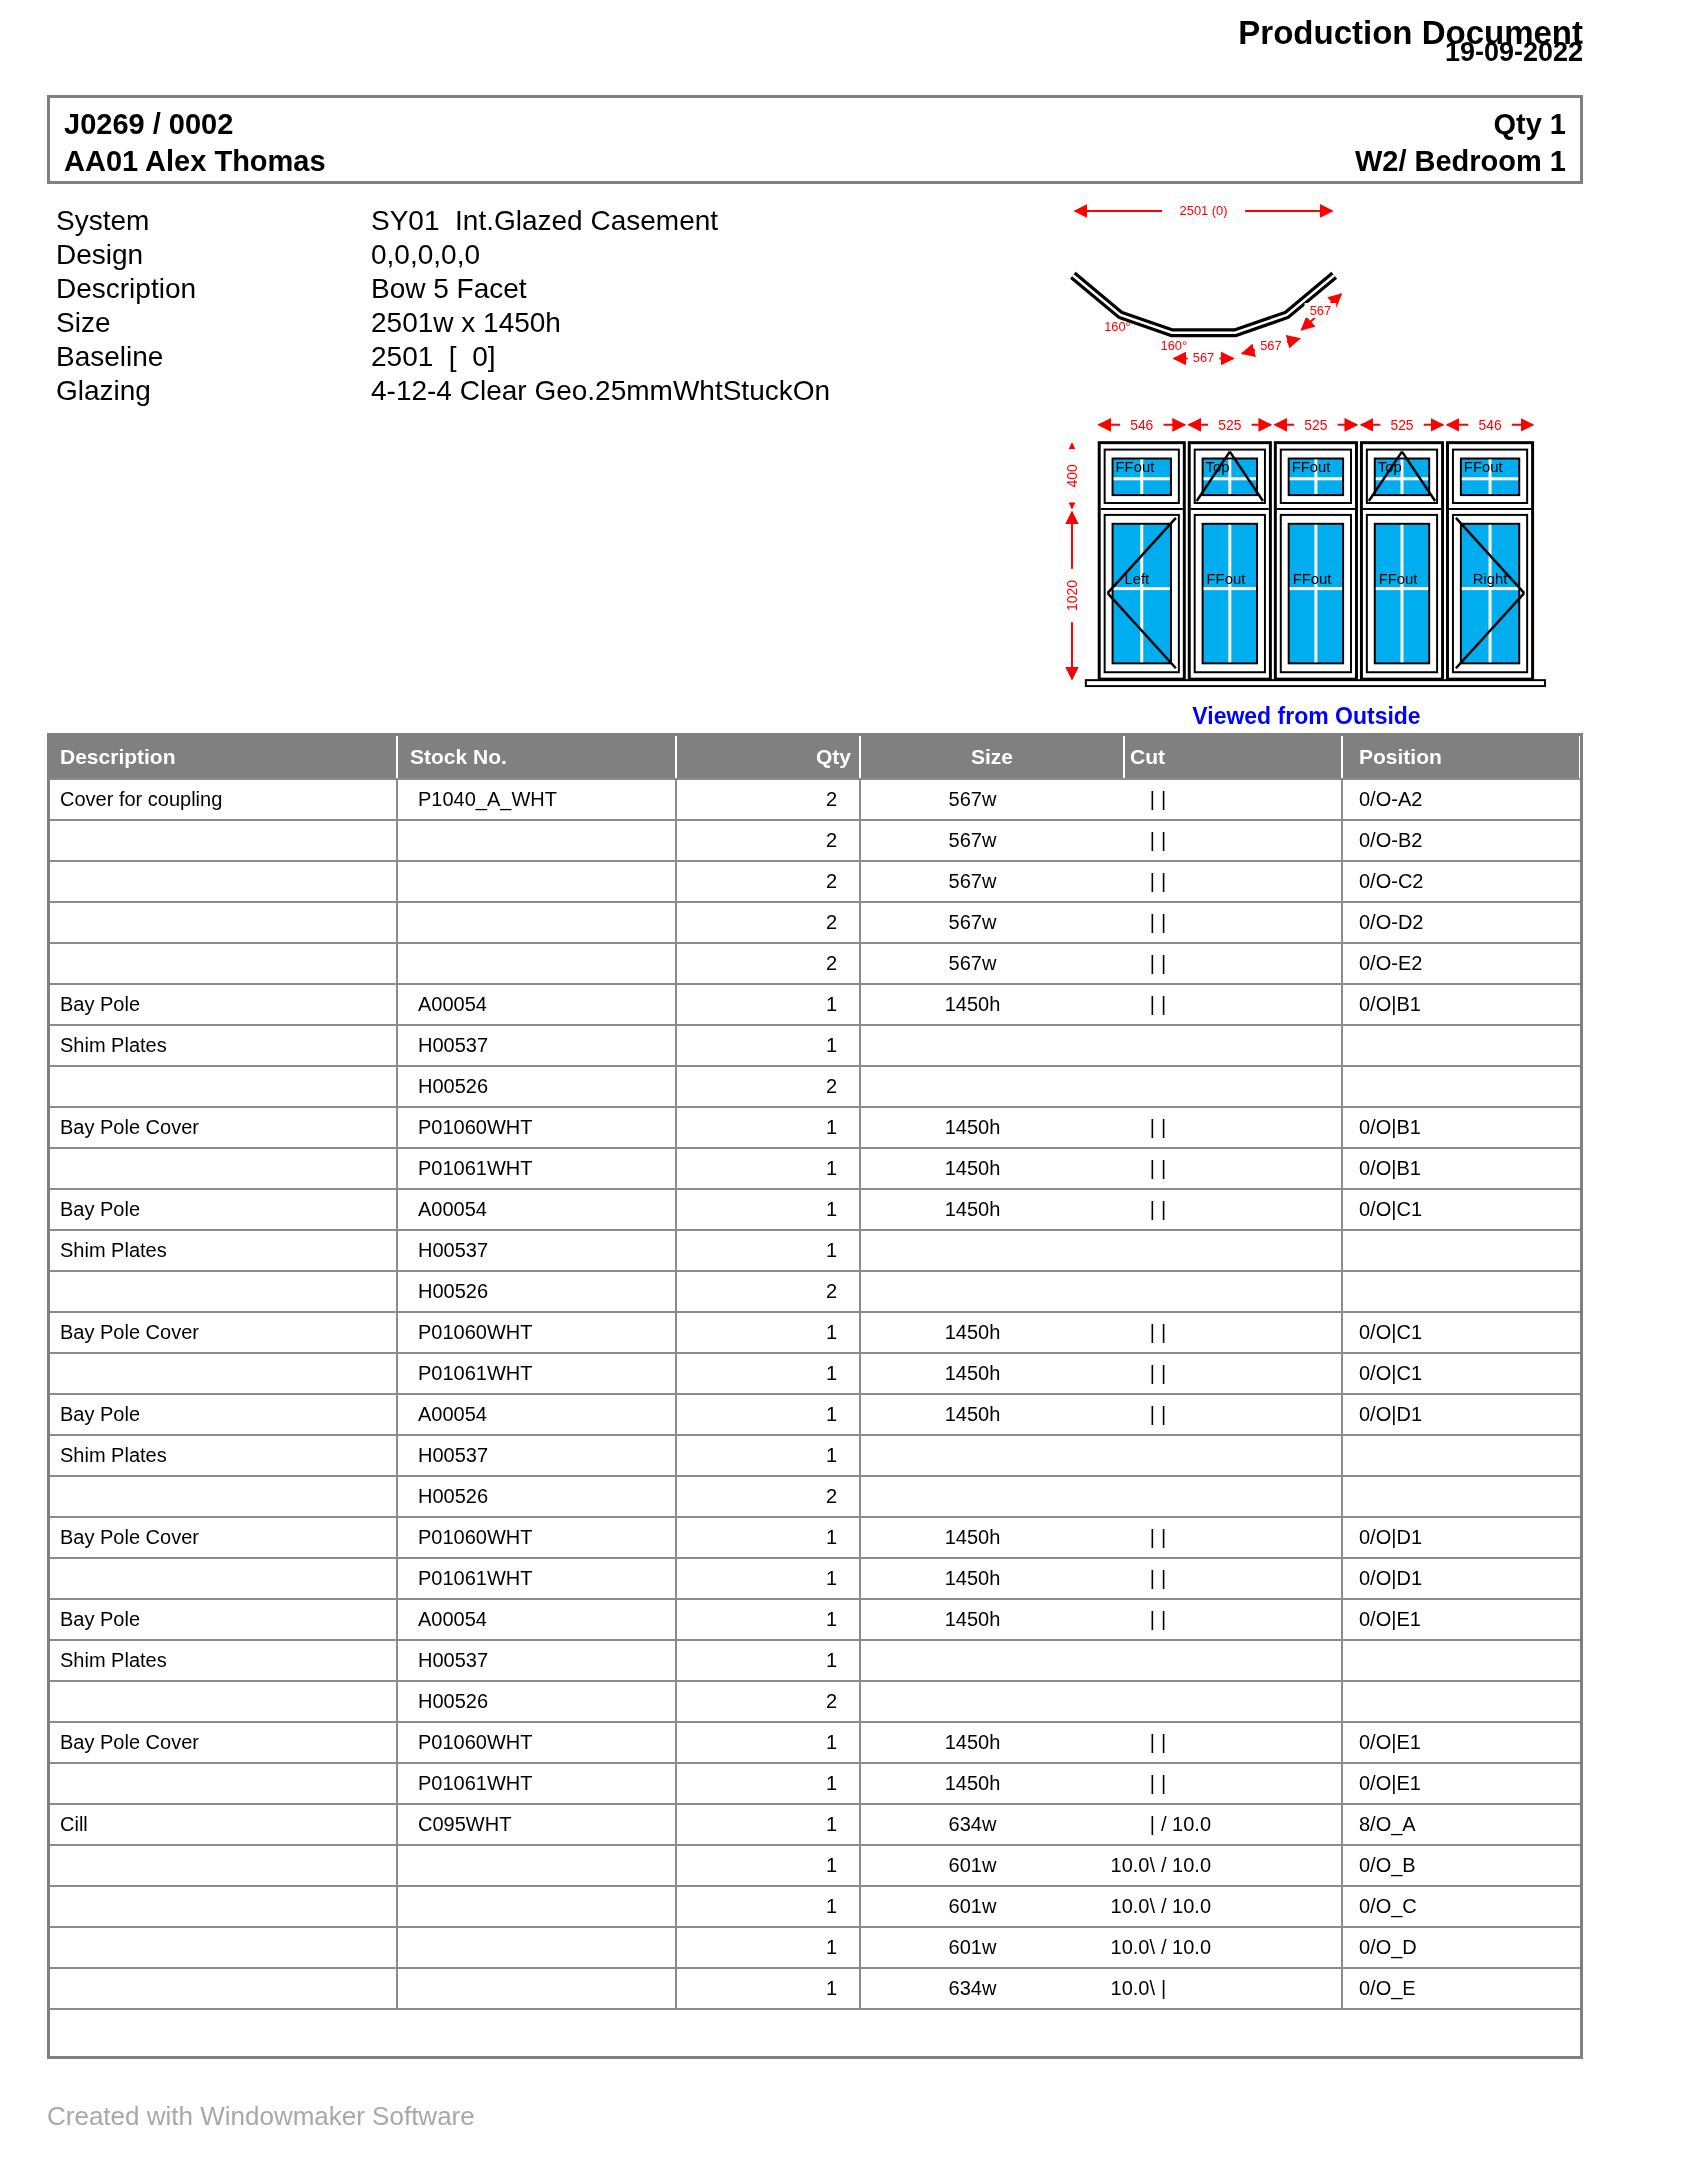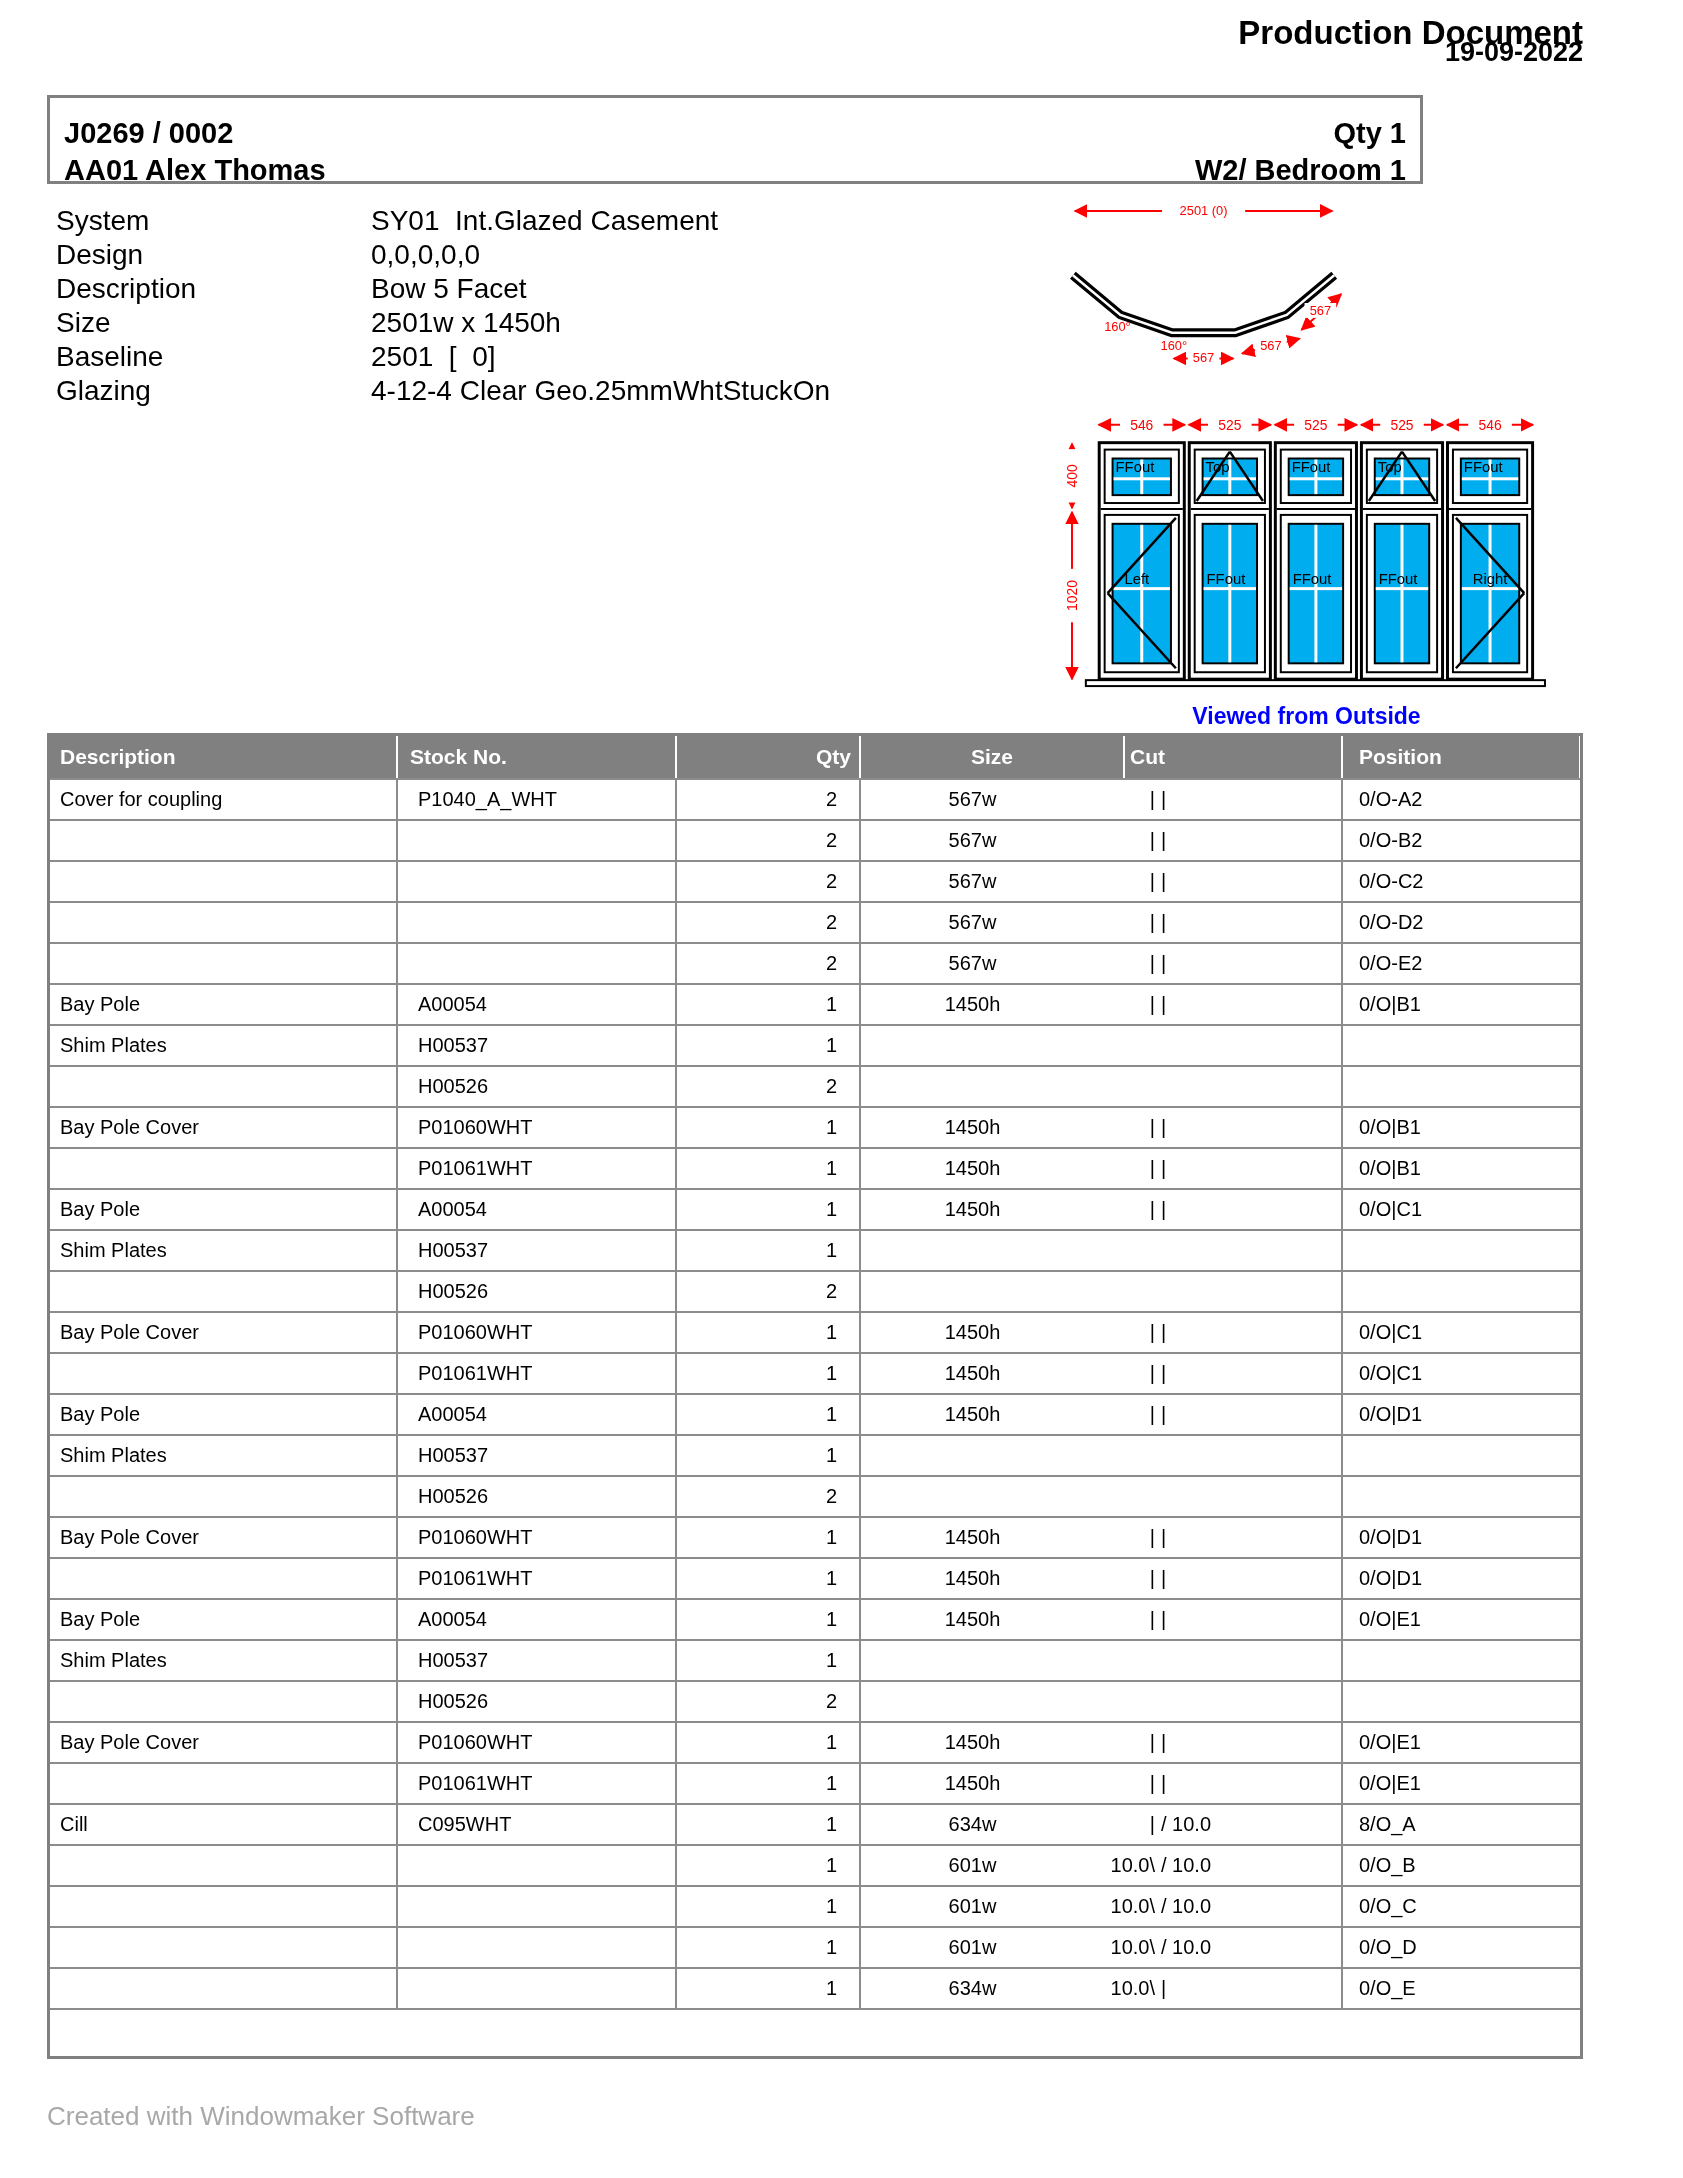--- a/index.html
+++ b/index.html
@@ -4,22 +4,22 @@
 <style>
   html,body{margin:0;padding:0;background:#fff;}
   .page{position:relative;width:1683px;height:2178px;background:#fff;overflow:hidden;
         font-family:"Liberation Sans",sans-serif;color:#000;}
 
   .title{position:absolute;left:47px;top:14px;width:1536px;text-align:right;
          font-size:33px;font-weight:bold;}
   .date{position:absolute;left:47px;top:37px;width:1536px;text-align:right;
         font-size:27px;font-weight:bold;}
 
-  .jobbox{position:absolute;left:47px;top:95px;width:1376px;height:89px;
-          border:3px solid #808080;box-sizing:border-box;padding:17px 14px;
+  .jobbox{position:absolute;left:47px;top:95px;width:1536px;height:89px;
+          border:3px solid #808080;box-sizing:border-box;padding:8px 14px;
           display:flex;flex-direction:column;justify-content:space-between;}
   .jobline{display:flex;justify-content:space-between;font-size:29px;font-weight:bold;line-height:37px;}
 
   .info{position:absolute;left:56px;top:204px;font-size:28px;}
   .inforow{display:flex;line-height:34px;}
   .infolabel{width:315px;}
   .infoval{white-space:pre;}
 
   .plan{position:absolute;left:1061px;top:194px;}
   .elev{position:absolute;left:1059px;top:412px;width:495px;}

